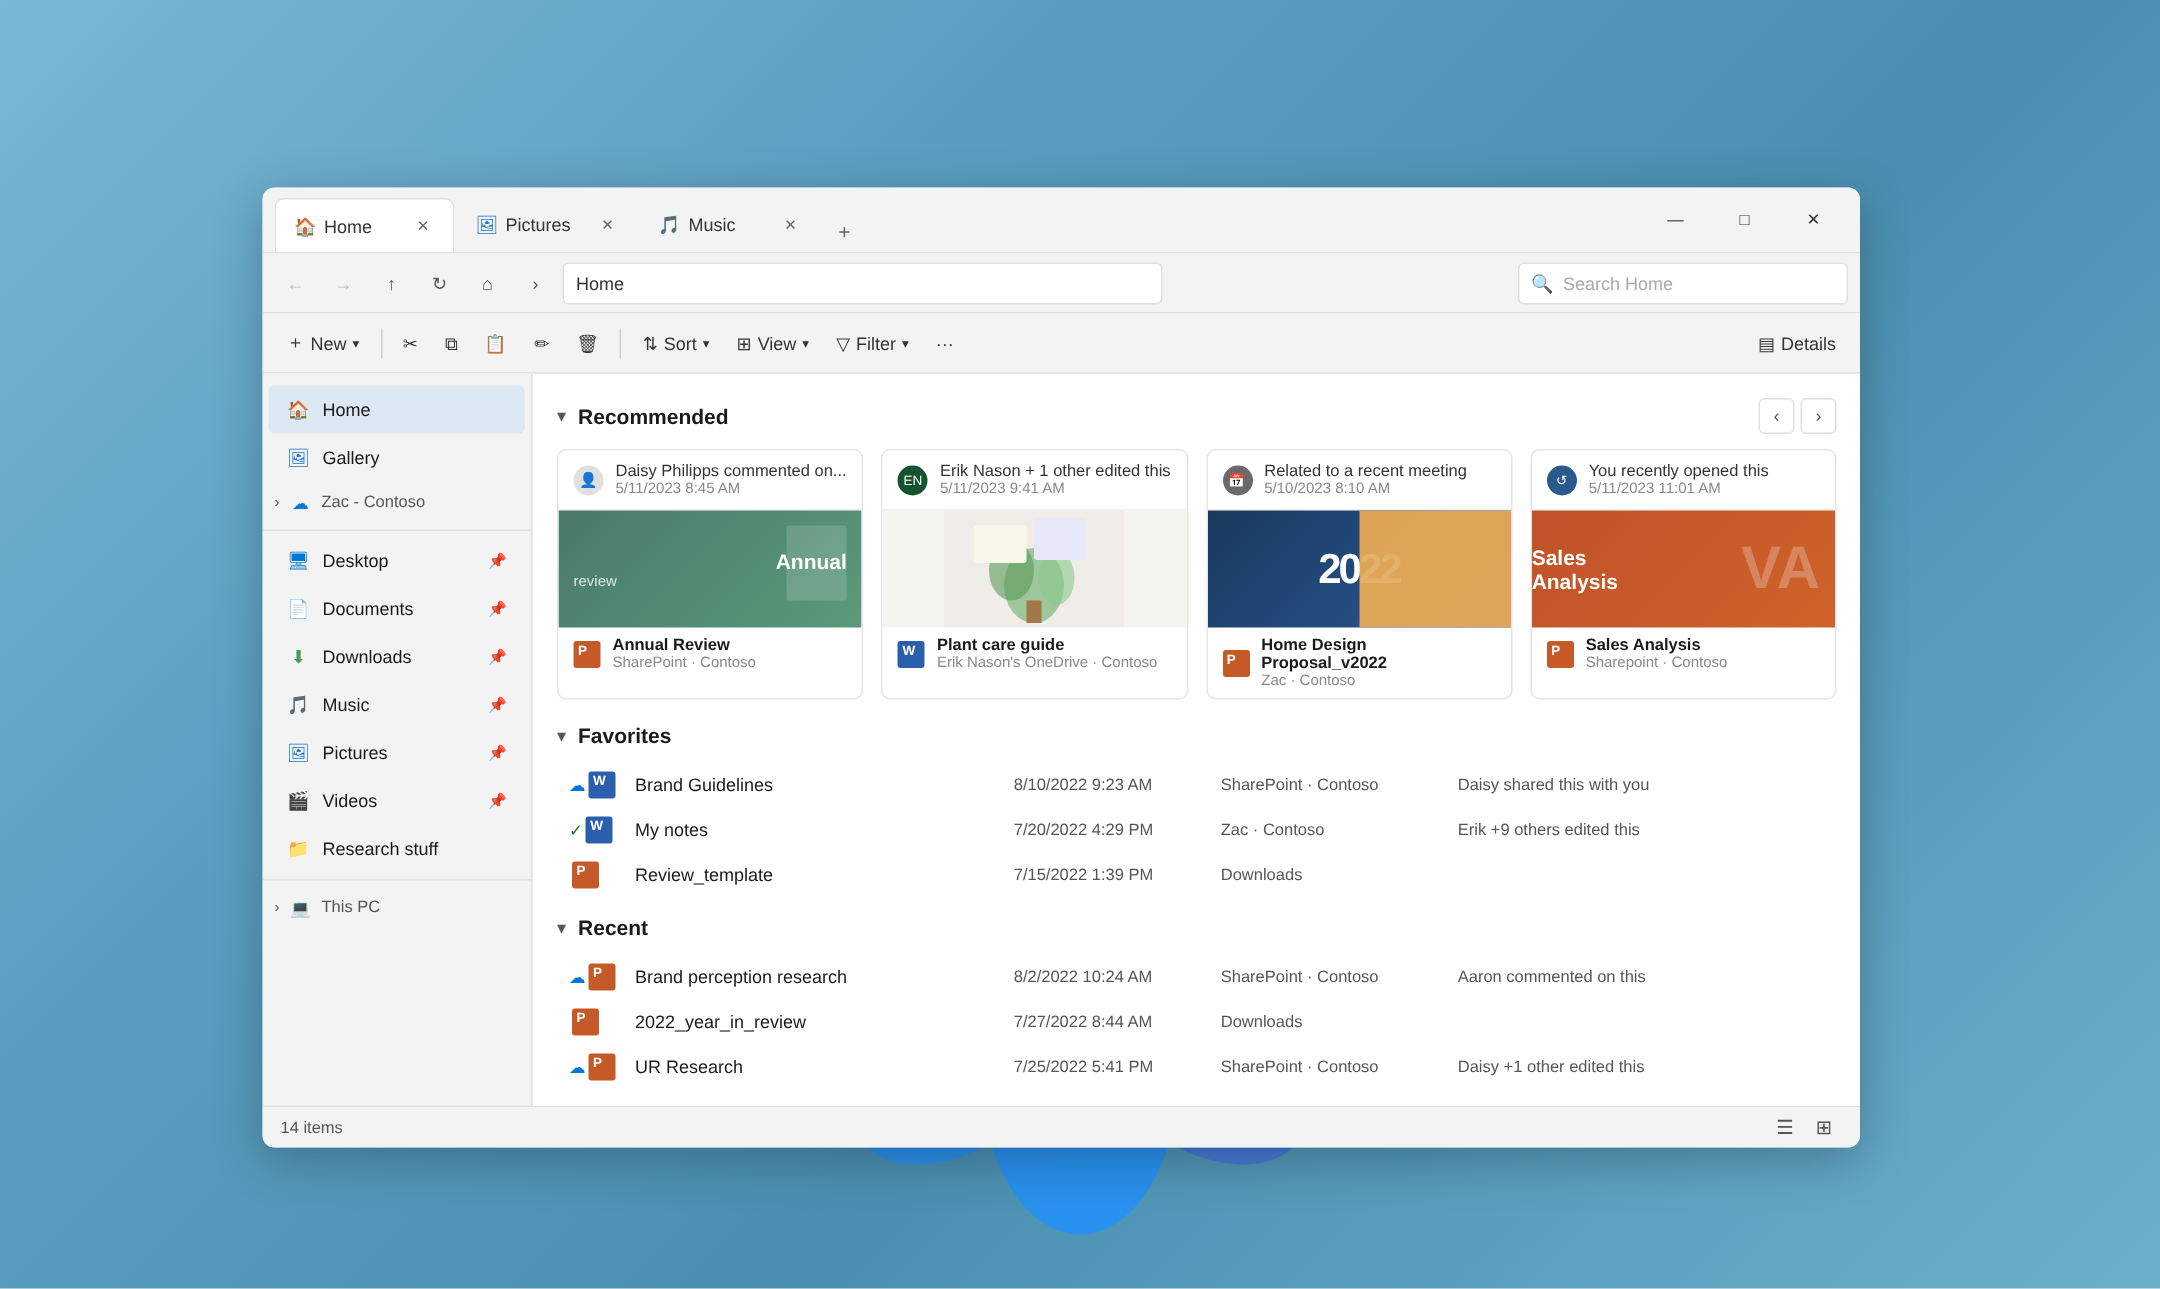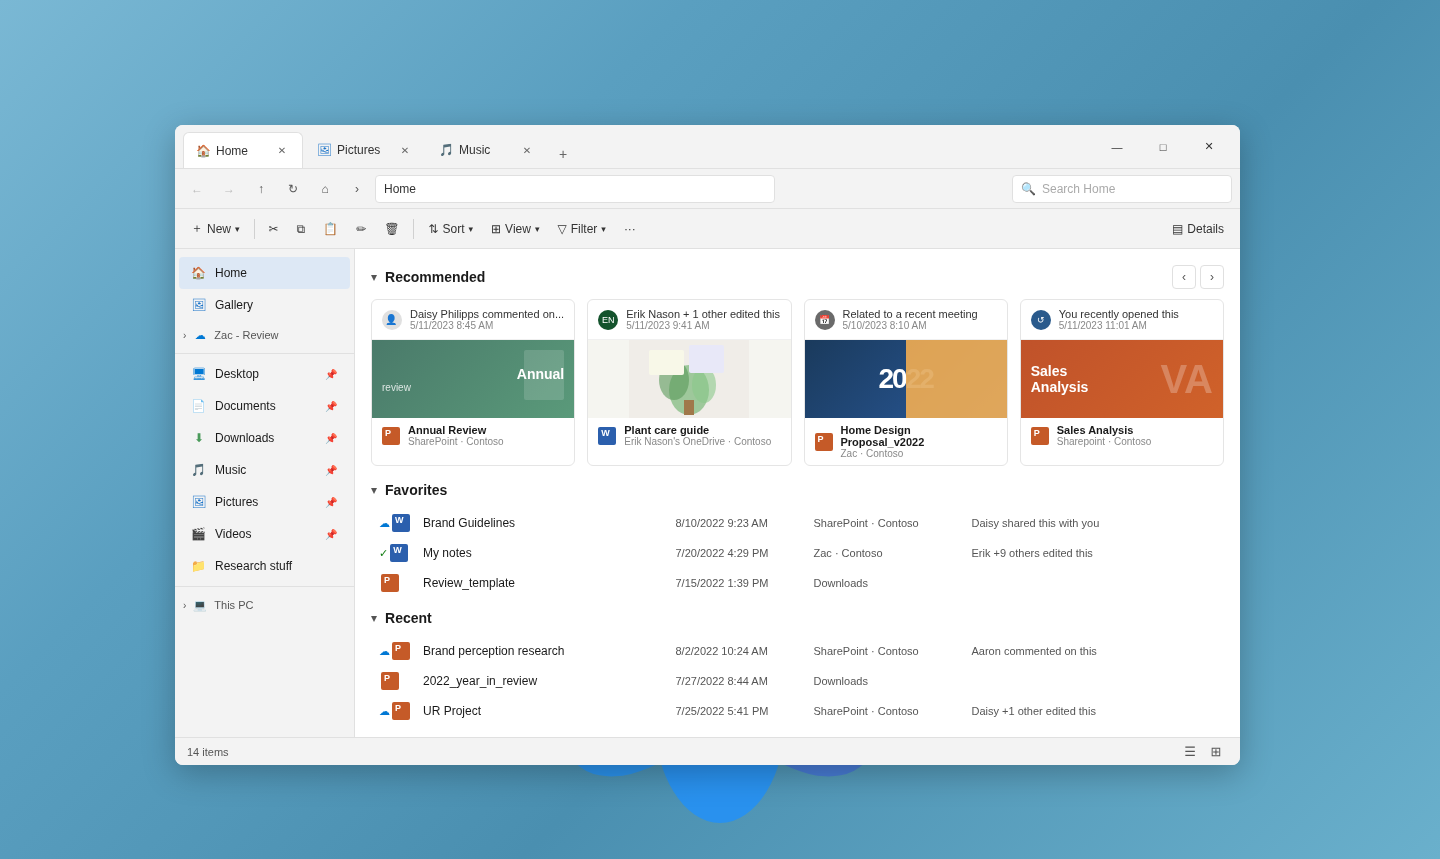--- a/index.html
+++ b/index.html
@@ -410,21 +410,20 @@
       justify-content: center;
       color: white;
       font-size: 24px;
       font-weight: 900;
     }
     .preview-sales {
       background: linear-gradient(135deg, #c0522a 0%, #d0622a 100%);
       display: flex;
       flex-direction: column;
       justify-content: center;
-      padding: 10px;
       color: white;
     }
     .preview-sales-title {
       font-size: 14px;
       font-weight: 700;
     }
 
     
     .list-section {
       margin-bottom: 12px;
@@ -644,21 +643,21 @@
         <span class="sidebar-item-icon icon-home">🏠</span>
         <span>Home</span>
       </div>
       <div class="sidebar-item">
         <span class="sidebar-item-icon icon-gallery">🖼</span>
         <span>Gallery</span>
       </div>
       <div class="sidebar-group-header">
         <span style="font-size:10px;">›</span>
         <span class="sidebar-item-icon icon-onedrive">☁</span>
-        <span>Zac - Review</span>
+        <span>Zac - Contoso</span>
       </div>
       <div class="sidebar-divider"></div>
       <div class="sidebar-item">
         <span class="sidebar-item-icon icon-desktop">🖥</span>
         <span>Desktop</span>
         <span class="sidebar-pin">📌</span>
       </div>
       <div class="sidebar-item">
         <span class="sidebar-item-icon icon-documents">📄</span>
         <span>Documents</span>
@@ -873,21 +872,21 @@
           <span class="list-item-date">7/27/2022 8:44 AM</span>
           <span class="list-item-location">Downloads</span>
           <span class="list-item-activity"></span>
         </div>
 
         <div class="list-item">
           <div class="list-item-icons">
             <span class="cloud-sync">☁</span>
             <span class="ppt-icon list-item-file-icon">P</span>
           </div>
-          <span class="list-item-name">UR Project</span>
+          <span class="list-item-name">UR Research</span>
           <span class="list-item-date">7/25/2022 5:41 PM</span>
           <span class="list-item-location">SharePoint · Contoso</span>
           <span class="list-item-activity">Daisy +1 other edited this</span>
         </div>
       </div>
 
     </div>
   </div>
 
   <div class="status-bar">

